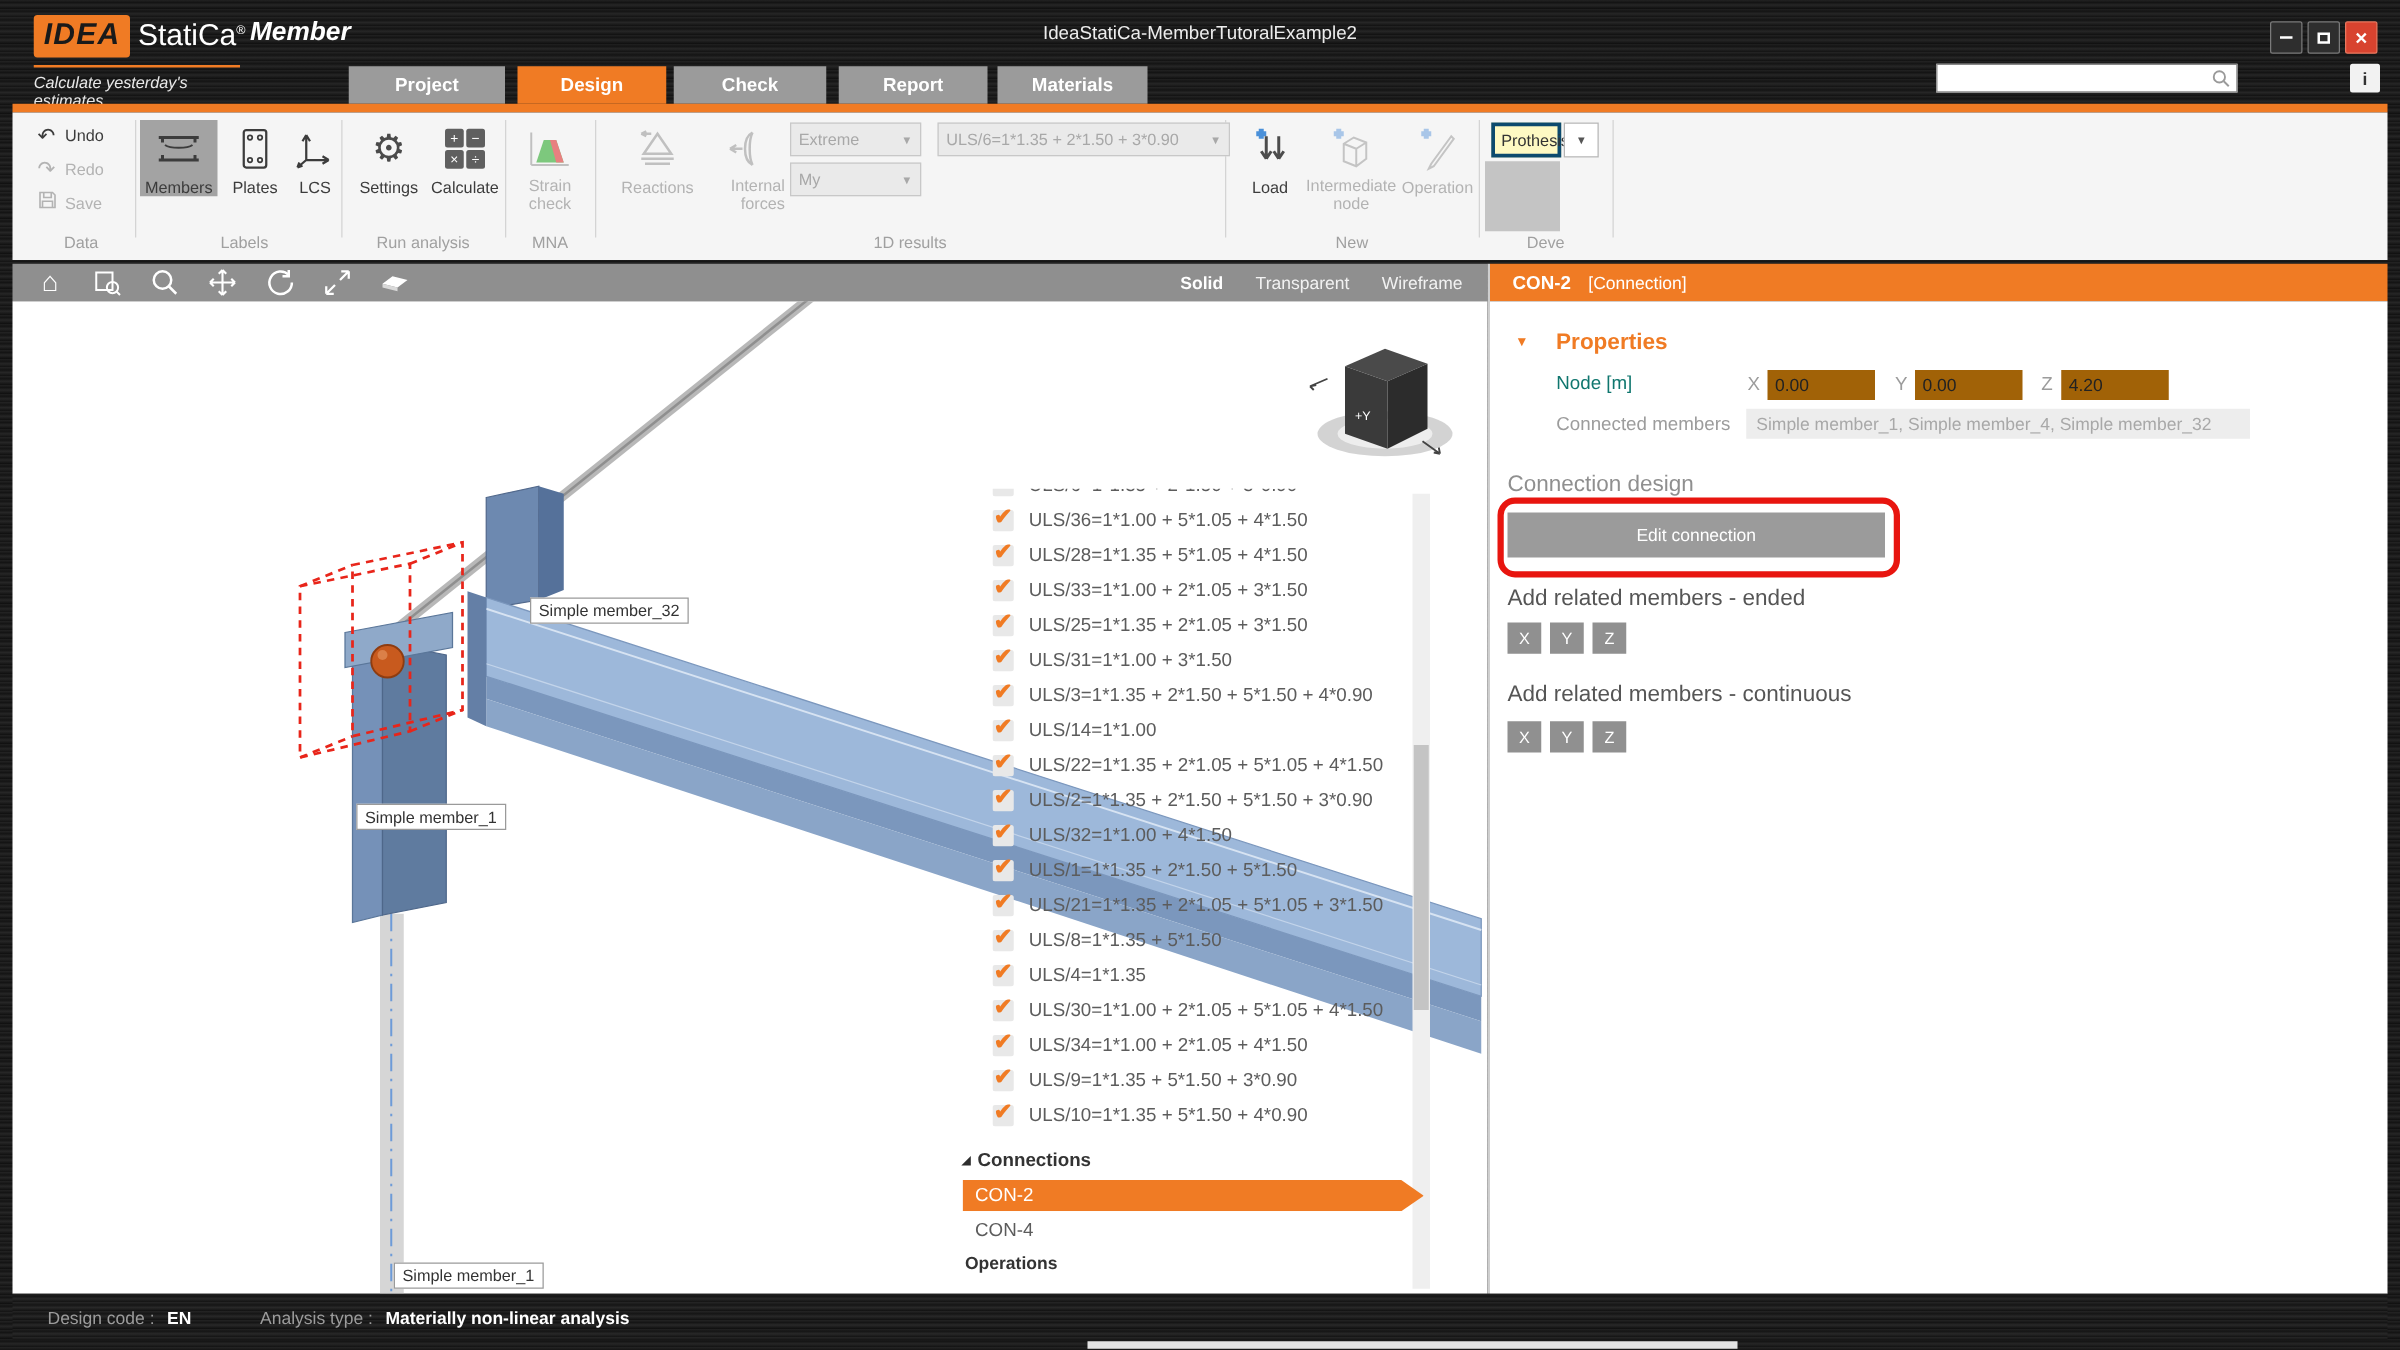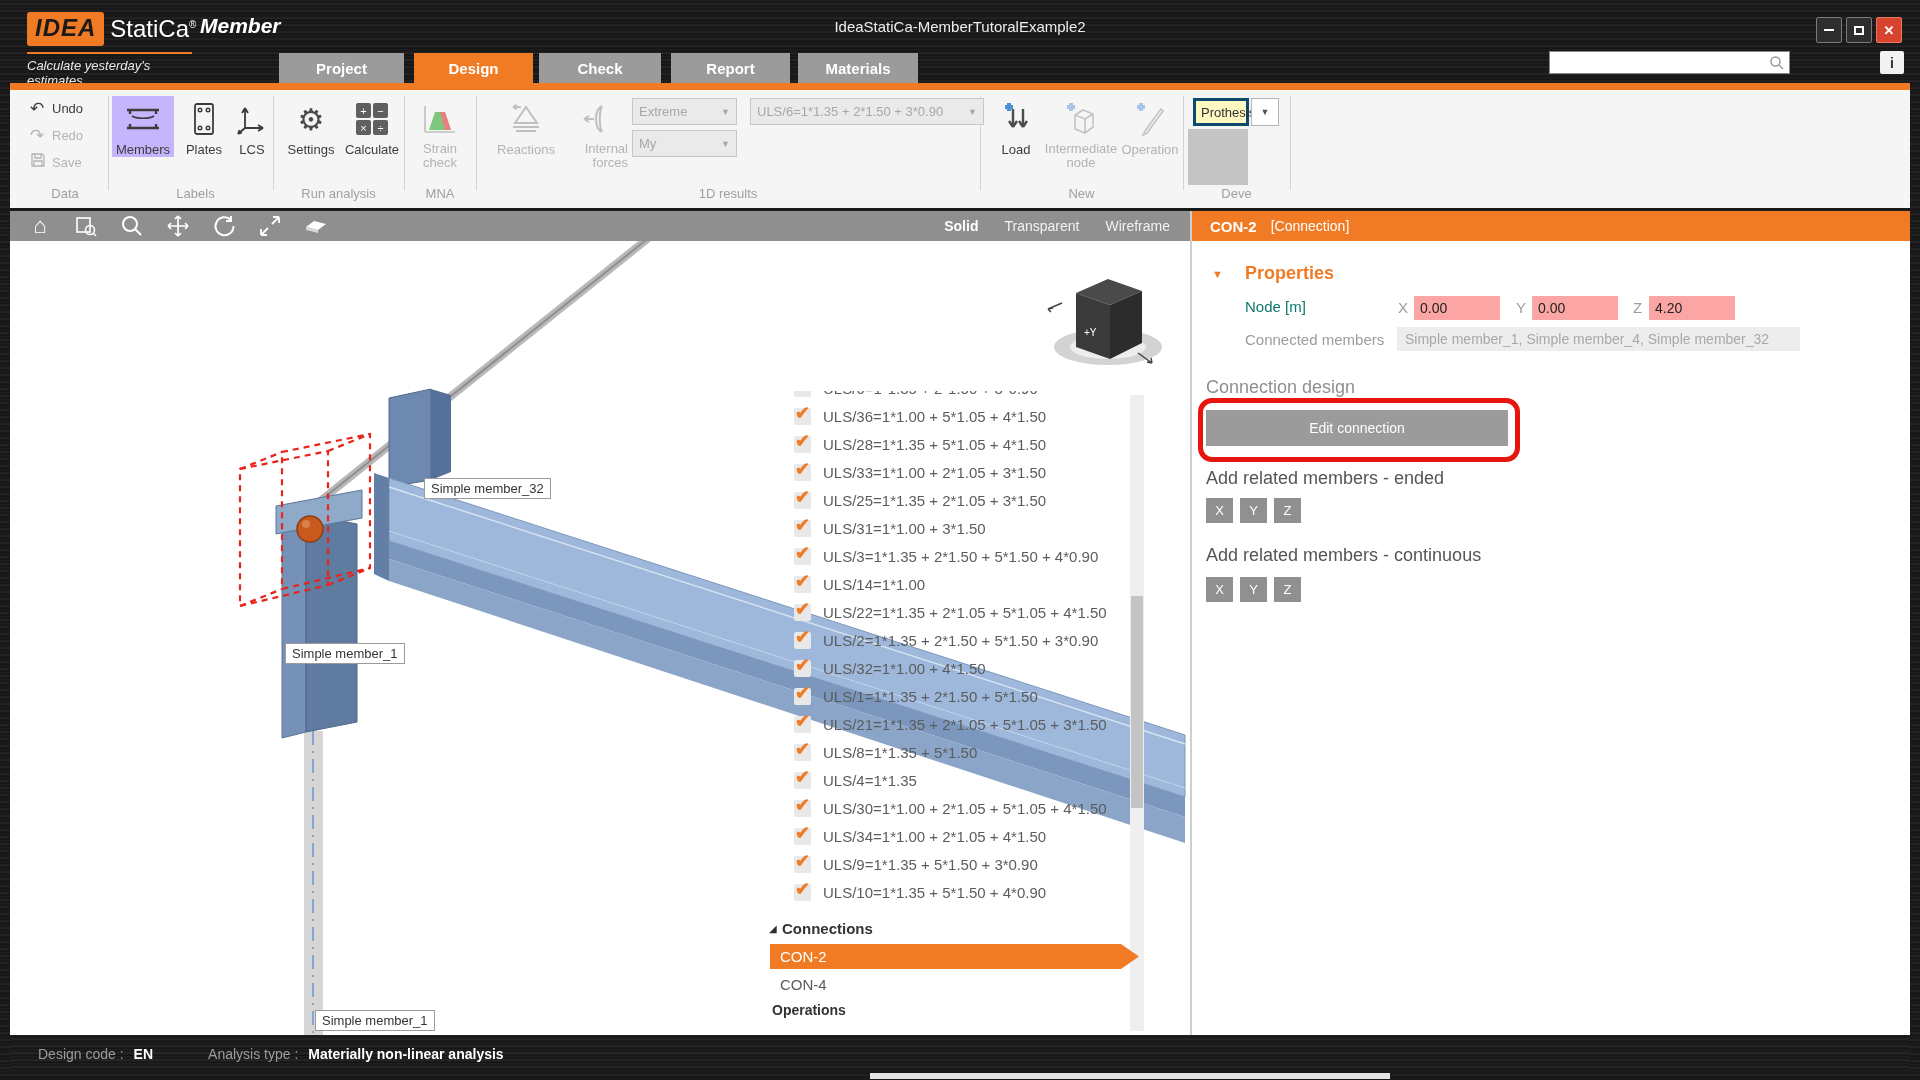--- a/index.html
+++ b/index.html
@@ -34,21 +34,21 @@
   .tab.active { background:#f07b24; }
   .orange-strip { left:10px; top:83px; width:1900px; height:7px; background:#f07b24; }
 
   
   .ribbon { left:10px; top:90px; width:1900px; height:118px; background:#f5f5f5; }
   .rsep { position:absolute; top:6px; width:1px; height:94px; background:#d4d4d4; }
   .rgroup-label { position:absolute; top:96px; font-size:13px; color:#a0a0a0; text-align:center; }
   .rbtn { position:absolute; display:flex; flex-direction:column; align-items:center; color:#3c3c3c; font-size:13px; }
   .rbtn.disabled { color:#b3b3b3; }
   .rbtn .ic { height:46px; display:flex; align-items:center; justify-content:center; }
-  .rbtn.selected { background:#c4b5fd; }
+  .rbtn.selected { background:#a3a3a3; }
   .qbtn { position:absolute; display:flex; align-items:center; font-size:13px; color:#3c3c3c; }
   .qbtn.disabled { color:#b3b3b3; }
   .qbtn .gl { width:22px; font-size:17px; }
   .ddl { position:absolute; height:27px; background:#eaeaea; border:1px solid #c8c8c8; color:#a8a8a8;
          font-size:13px; display:flex; align-items:center; padding:0 6px; justify-content:space-between; }
   .ddl .arrow { font-size:9px; color:#a8a8a8; }
   .calc-grid { display:grid; grid-template-columns:15px 15px; grid-template-rows:15px 15px; gap:2px; }
   .calc-grid span { background:#5f5f5f; color:#fff; font-size:11px; display:flex; align-items:center; justify-content:center; border-radius:2px; }
   .proth-box { left:1193px; top:98px; width:56px; height:28px; background:#fef9c3; border:3px solid #0c4a6e;
                font-size:13px; color:#333; display:flex; align-items:center; padding-left:5px; }
@@ -88,21 +88,21 @@
   .ops { margin-left:12px; height:26px; display:flex; align-items:center; color:#333; font-weight:bold; font-size:14px; }
   .scrollbar { left:1130px; top:395px; width:14px; height:636px; background:#efefef; }
   .scrollthumb { position:absolute; left:1px; top:201px; width:12px; height:212px; background:#c4c4c4; }
 
   
   .rpanel { left:1192px; top:241px; width:718px; height:794px; background:#fff; }
   .props-head { position:absolute; left:20px; top:22px; color:#f07b24; font-weight:bold; font-size:18px; display:flex; align-items:center; }
   .props-head .tri { font-size:11px; margin-right:22px; }
   .prow-label { position:absolute; font-size:15px; color:#0f766e; }
   .gray { color:#9c9c9c !important; }
-  .coordbox { position:absolute; width:86px; height:24px; background:#fca5a5; font-size:14px; color:#222;
+  .coordbox { position:absolute; width:86px; height:24px; background:#a16207; font-size:14px; color:#222;
               display:flex; align-items:center; padding-left:6px; }
   .connbox { position:absolute; left:205px; top:86px; width:403px; height:24px; background:#ededed;
              font-size:14px; color:#a8a8a8; display:flex; align-items:center; padding-left:8px; white-space:nowrap; overflow:hidden; }
   .section-title { position:absolute; font-size:18px; color:#8f8f8f; }
   .section-title.dark { color:#555; }
   .red-outline { position:absolute; left:6px; top:157px; width:322px; height:64px; border:5px solid #e8150f; border-radius:14px; }
   .edit-btn { position:absolute; left:14px; top:169px; width:302px; height:36px; background:#9b9b9b; color:#fff;
               font-size:14px; display:flex; align-items:center; justify-content:center; }
   .xyzrow { position:absolute; display:flex; gap:7px; }
   .xyzbtn { width:27px; height:25px; background:#909090; color:#fff; font-size:13px;

